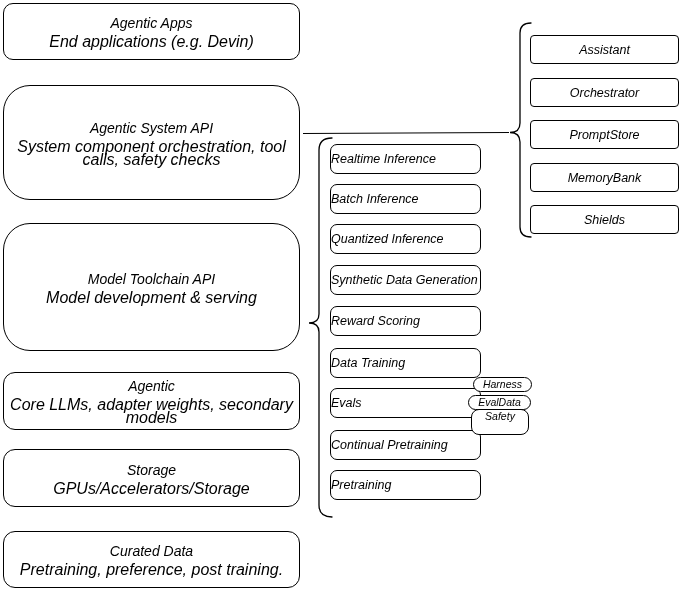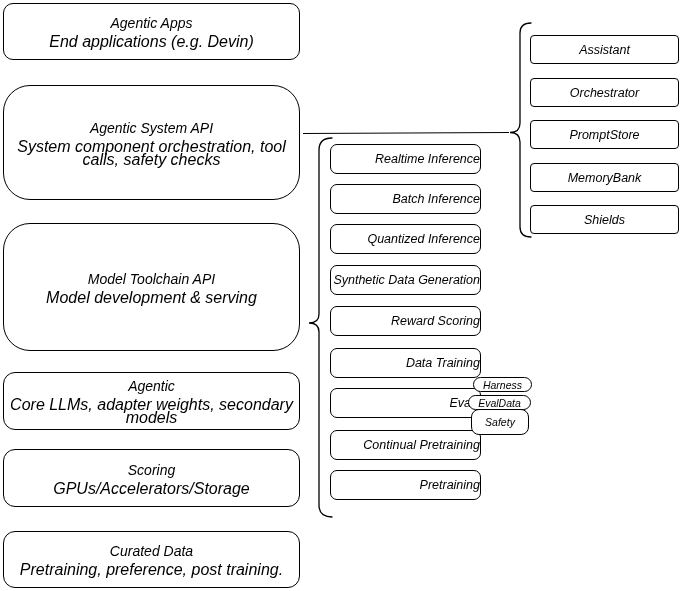--- a/index.html
+++ b/index.html
@@ -51,21 +51,21 @@
     position: absolute;
     left: 330px;
     width: 151px;
     height: 30px;
     box-sizing: border-box;
     border: 1.3px solid #000000;
     border-radius: 7px;
     background: #ffffff;
     display: flex;
     align-items: center;
-    justify-content: flex-end;
+    justify-content: flex-start;
     text-align: center;
     font-size: 12.5px;
     z-index: 1;
   }
   .comp-box {
     position: absolute;
     left: 530px;
     width: 149px;
     height: 29px;
     box-sizing: border-box;
@@ -79,21 +79,20 @@
     font-size: 12.5px;
     z-index: 1;
   }
   .eval-tag {
     position: absolute;
     box-sizing: border-box;
     border: 1.3px solid #000000;
     border-radius: 8px;
     background: #ffffff;
     display: flex;
-    align-items: center;
     justify-content: center;
     text-align: center;
     font-size: 10.5px;
     z-index: 3;
   }
 </style>
 </head>
 <body>
 
 <div id="canvas">
@@ -118,21 +117,21 @@
     <div class="box-title">Model Toolchain API</div>
     <div class="box-sub">Model development &amp; serving</div>
   </div>
 
   <div class="stack-box" style="top:372px;height:58px;border-radius:12px">
     <div class="box-title">Agentic</div>
     <div class="box-sub">Core LLMs, adapter weights, secondary models</div>
   </div>
 
   <div class="stack-box" style="top:449px;height:58px;border-radius:12px">
-    <div class="box-title">Scoring</div>
+    <div class="box-title">Storage</div>
     <div class="box-sub">GPUs/Accelerators/Storage</div>
   </div>
 
   <div class="stack-box" style="top:531px;height:57px;border-radius:12px">
     <div class="box-title">Curated Data</div>
     <div class="box-sub">Pretraining, preference, post training.</div>
   </div>
 
   <div class="svc-box" style="top:144px">
     <span>Realtime Inference</span>

